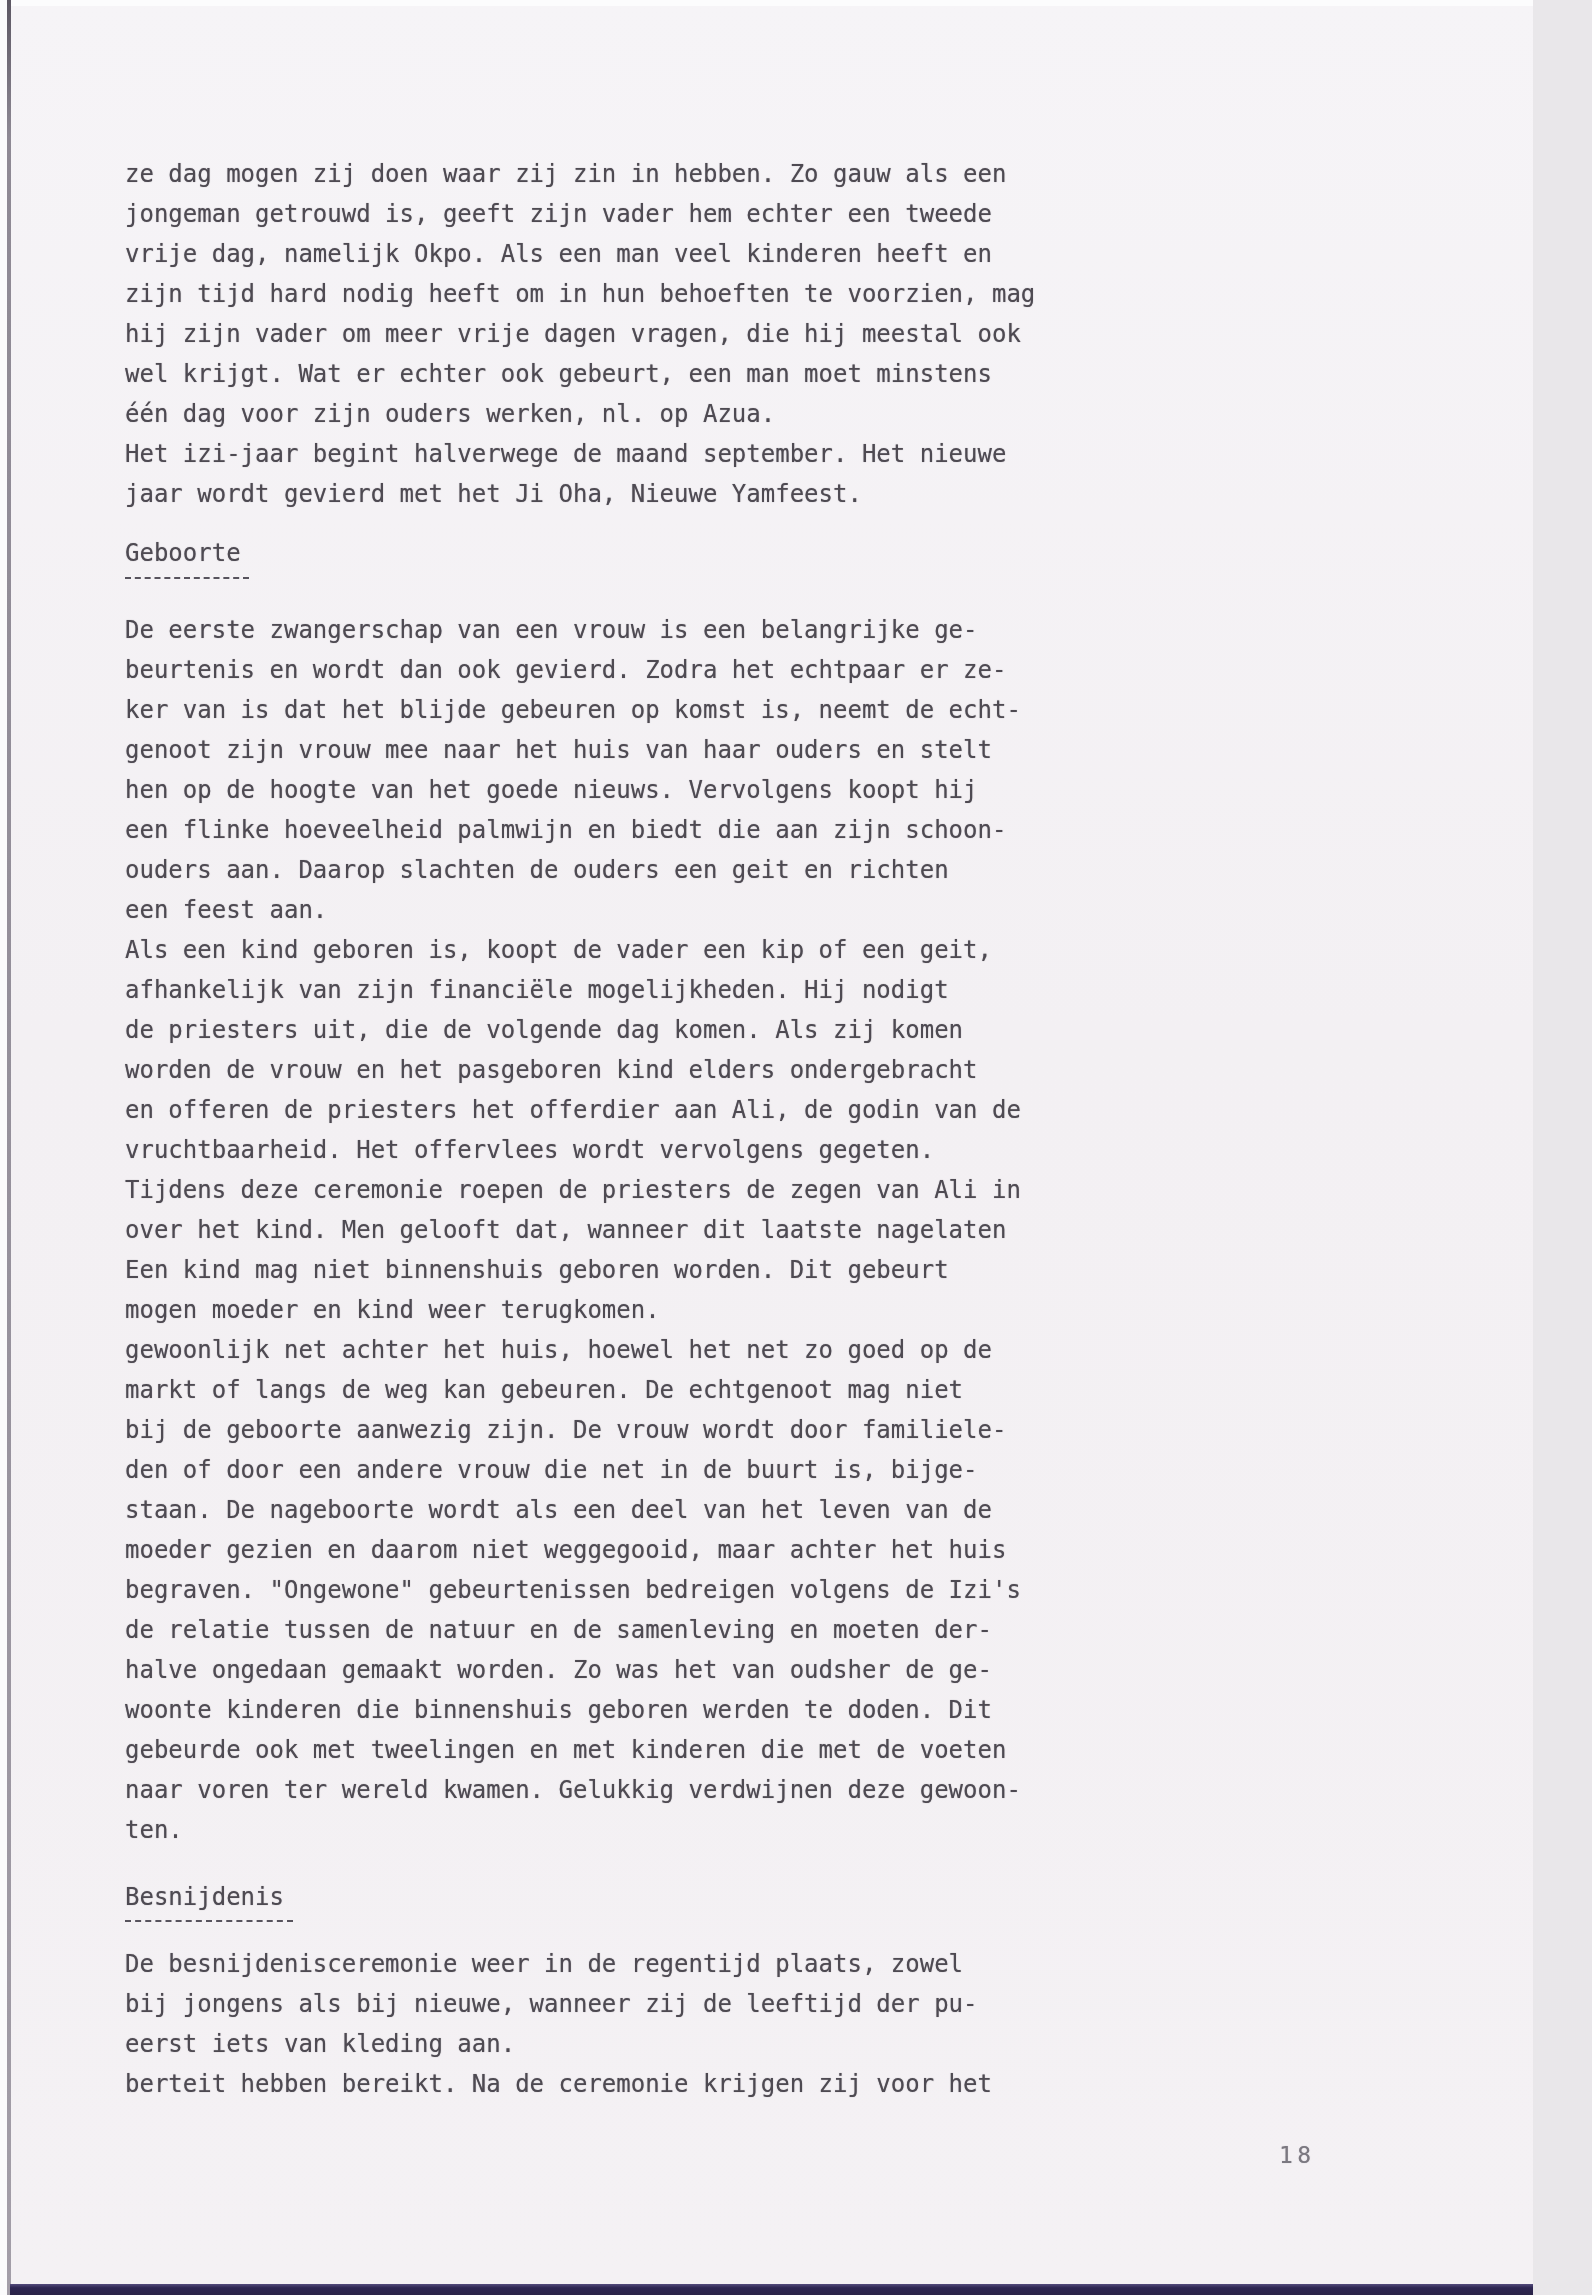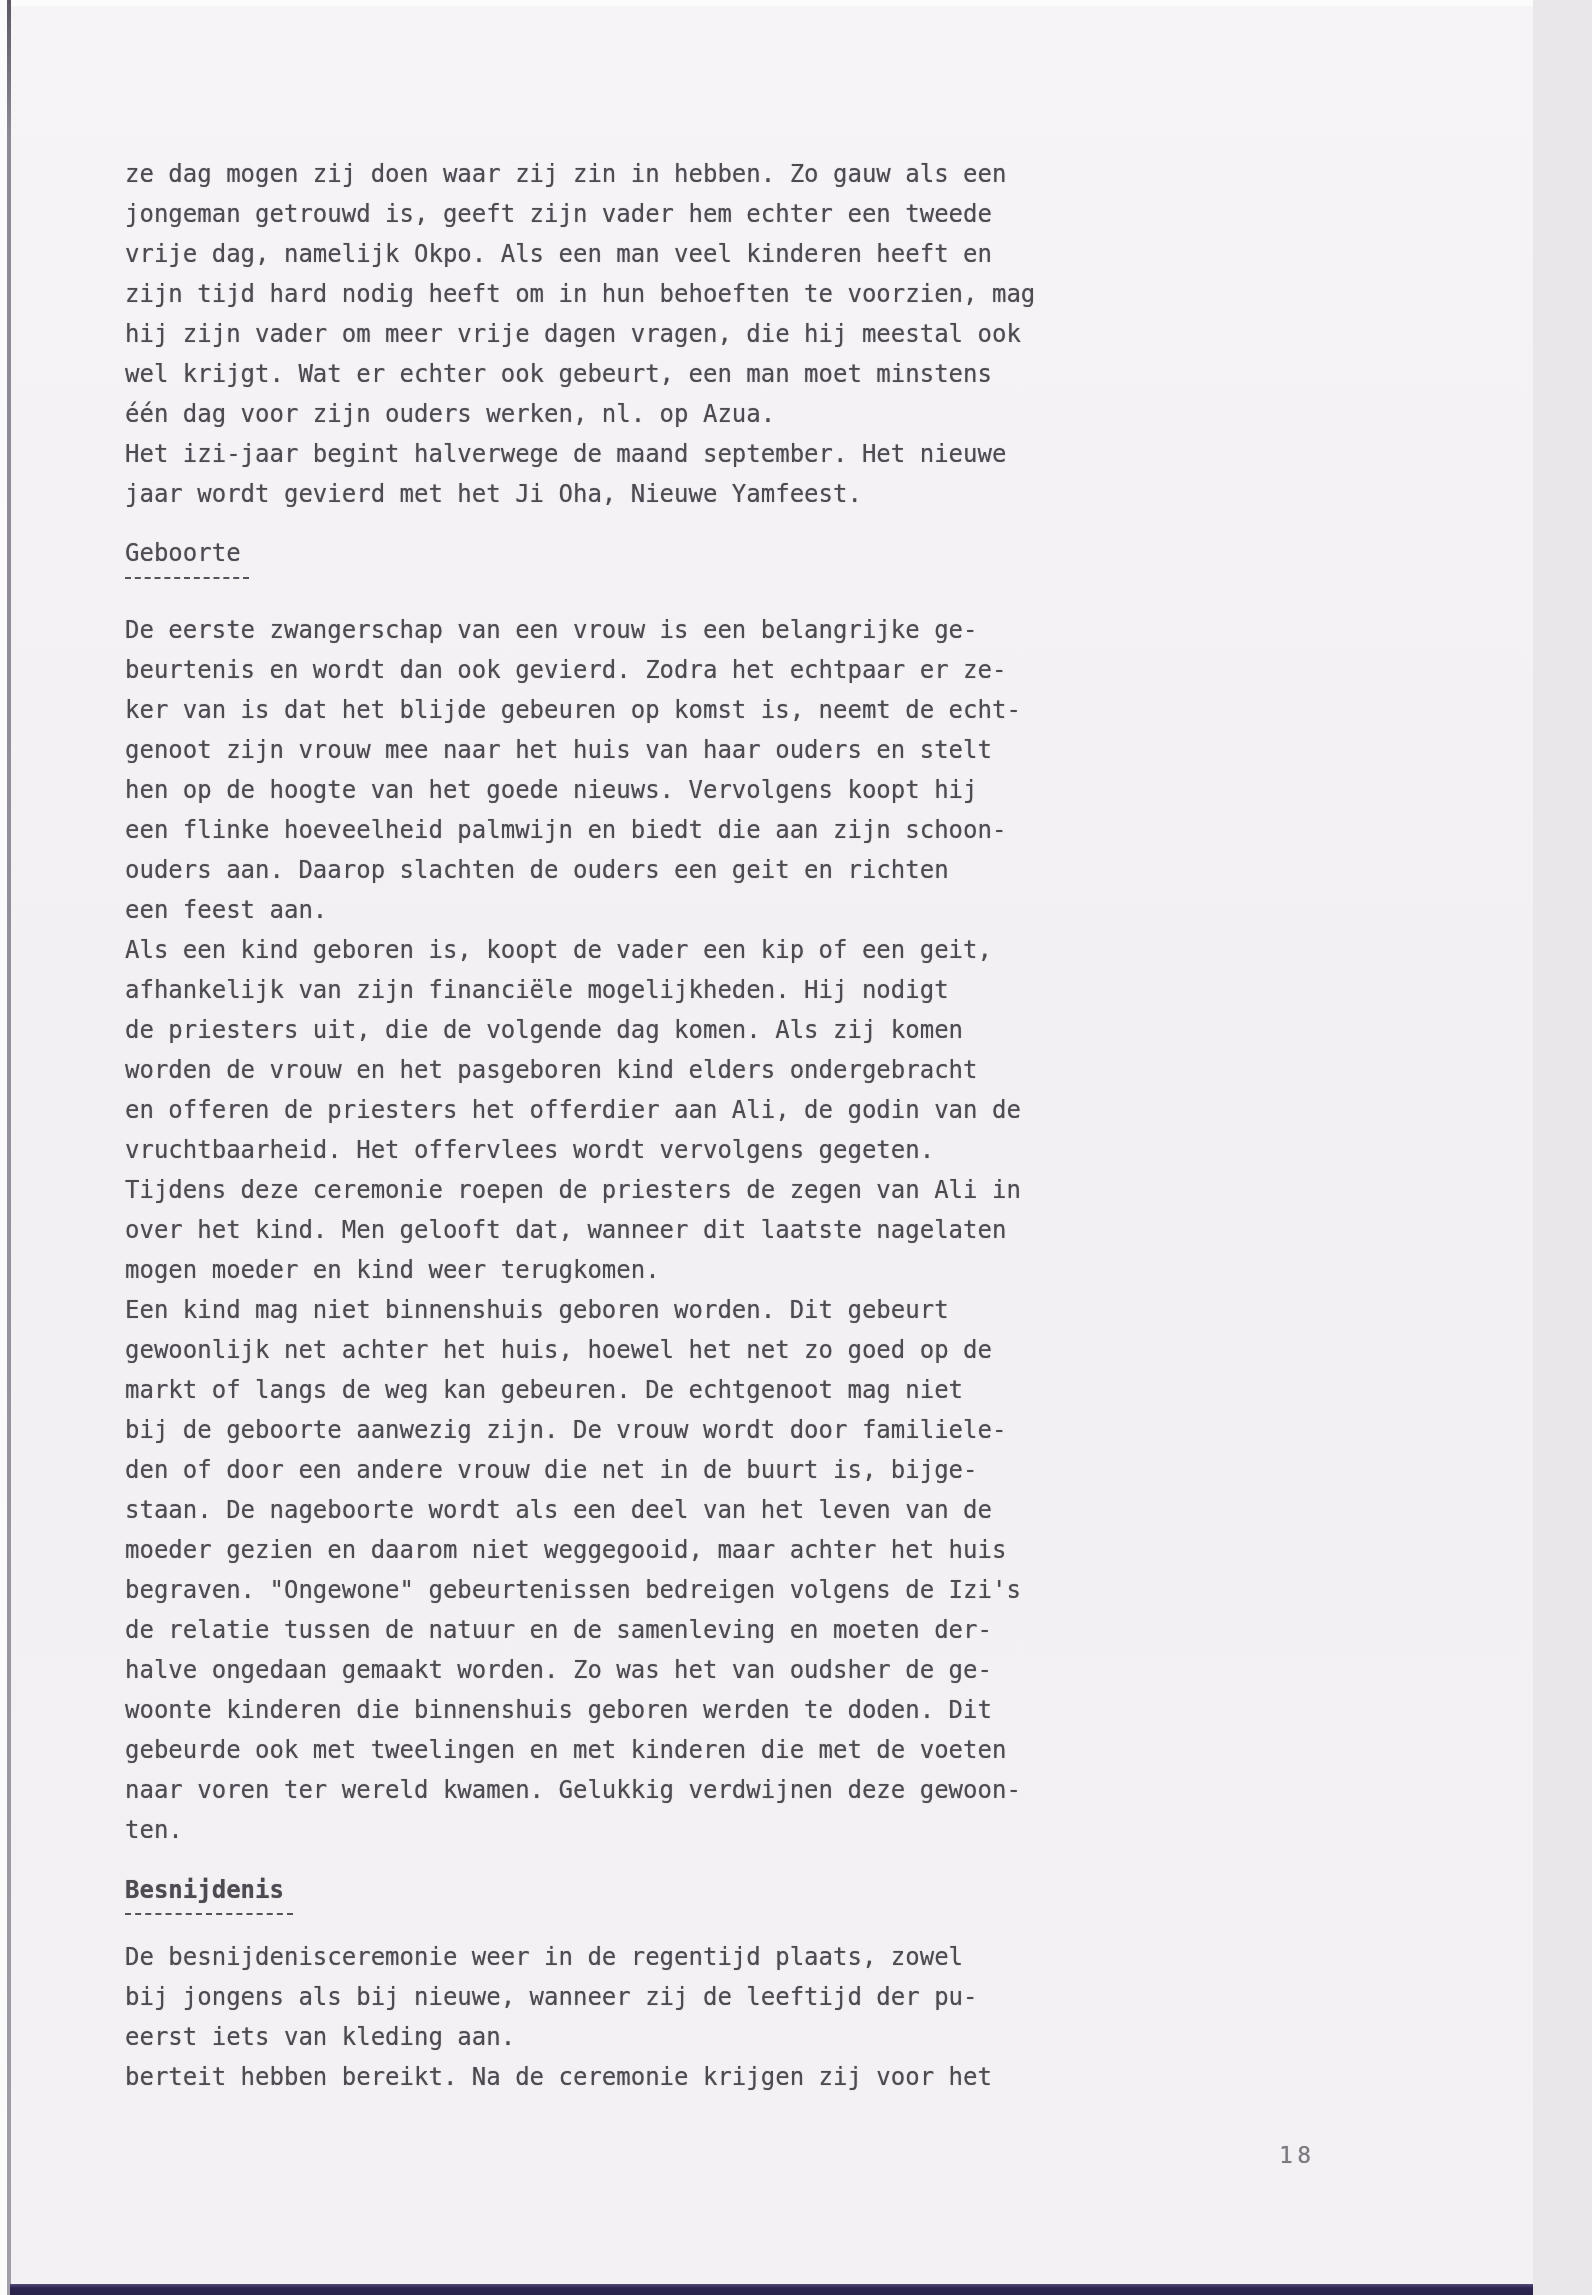--- a/index.html
+++ b/index.html
@@ -50,21 +50,21 @@
   .para { margin: 0; }
   .heading {
     display: inline-block;
     margin: 0;
     padding: 0 8.6px 3.5px 0;
     border-bottom: 2.6px dashed #57535d;
     text-align: right;
   }
   .heading-geboorte { margin-top: 19px; }
   .para-geboorte { margin-top: 31px; }
-  .heading-besnijdenis { margin-top: 20px; font-weight: bold; }
+  .heading-besnijdenis { margin-top: 27px; }
   .para-besnijdenis { margin-top: 22.4px; }
   .page-number {
     position: absolute;
     left: 1279px;
     top: 2142px;
     font-size: 23px;
     letter-spacing: 4.3px;
     color: #7b7880;
     text-shadow: 0 0 0.9px rgba(123, 120, 128, 0.5);
   }
@@ -102,22 +102,22 @@
         <div class="tline">ouders aan. Daarop slachten de ouders een geit en richten</div>
         <div class="tline">een feest aan.</div>
         <div class="tline">Als een kind geboren is, koopt de vader een kip of een geit,</div>
         <div class="tline">afhankelijk van zijn financiële mogelijkheden. Hij nodigt</div>
         <div class="tline">de priesters uit, die de volgende dag komen. Als zij komen</div>
         <div class="tline">worden de vrouw en het pasgeboren kind elders ondergebracht</div>
         <div class="tline">en offeren de priesters het offerdier aan Ali, de godin van de</div>
         <div class="tline">vruchtbaarheid. Het offervlees wordt vervolgens gegeten.</div>
         <div class="tline">Tijdens deze ceremonie roepen de priesters de zegen van Ali in</div>
         <div class="tline">over het kind. Men gelooft dat, wanneer dit laatste nagelaten</div>
+        <div class="tline">Een kind mag niet binnenshuis geboren worden. Dit gebeurt</div>
         <div class="tline">mogen moeder en kind weer terugkomen.</div>
-        <div class="tline">Een kind mag niet binnenshuis geboren worden. Dit gebeurt</div>
         <div class="tline">gewoonlijk net achter het huis, hoewel het net zo goed op de</div>
         <div class="tline">markt of langs de weg kan gebeuren. De echtgenoot mag niet</div>
         <div class="tline">bij de geboorte aanwezig zijn. De vrouw wordt door familiele-</div>
         <div class="tline">den of door een andere vrouw die net in de buurt is, bijge-</div>
         <div class="tline">staan. De nageboorte wordt als een deel van het leven van de</div>
         <div class="tline">moeder gezien en daarom niet weggegooid, maar achter het huis</div>
         <div class="tline">begraven. "Ongewone" gebeurtenissen bedreigen volgens de Izi's</div>
         <div class="tline">de relatie tussen de natuur en de samenleving en moeten der-</div>
         <div class="tline">halve ongedaan gemaakt worden. Zo was het van oudsher de ge-</div>
         <div class="tline">woonte kinderen die binnenshuis geboren werden te doden. Dit</div>

